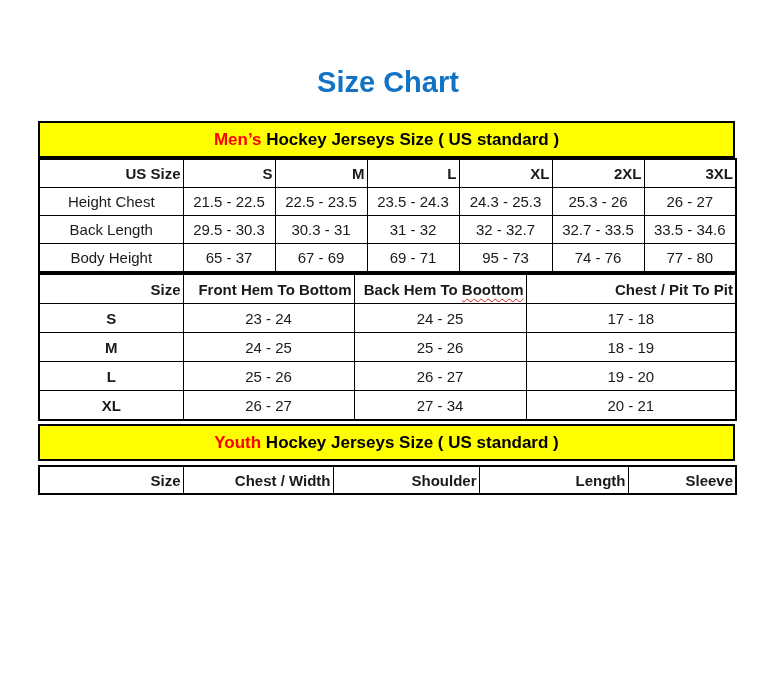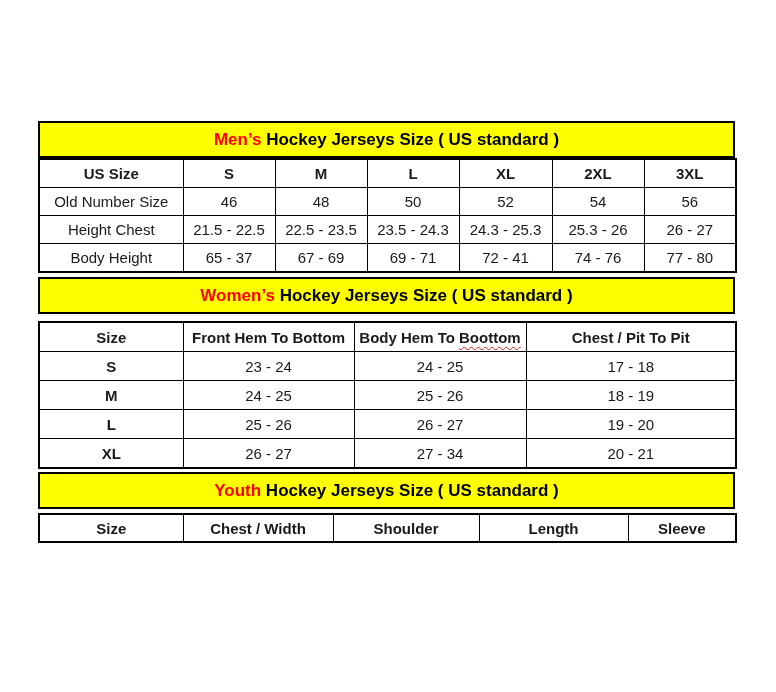--- a/index.html
+++ b/index.html
@@ -55,21 +55,21 @@
   }
   table.grid th, table.grid td {
     border: 1px solid #000000;
     text-align: center;
     vertical-align: middle;
     font-size: 15px;
     padding: 1px 2px;
     overflow: hidden;
     white-space: nowrap;
   }
-  table.grid th { font-weight: bold; }
+  table.grid th { font-weight: bold; text-align: right; }
   table.mens  th, table.mens  td { height: 25px; }
   table.women th, table.women td { height: 26px; }
   table.youth th { height: 24px; }
   table.youth td { height: 28px; }
   td.rowlabel-bold { font-weight: bold; }
   .bar-mens  { margin-bottom: 0px; }
   .bar-women { margin-top: 4px; margin-bottom: 7px; }
   .bar-youth { margin-top: 3px; margin-bottom: 4px; }
   .wavy {
     text-decoration-line: underline;
@@ -77,20 +77,21 @@
     text-decoration-color: #d02020;
     text-decoration-thickness: 1px;
     text-underline-offset: 3px;
   }
 </style>
 </head>
 <body>
 
 <div class="canvas">
 
+  <div class="page-title">Size Chart</div>
 
   <div class="sheet">
 
     <div class="section-bar bar-mens">
       <span class="red-word">Men’s</span><span> Hockey Jerseys Size ( US standard )</span>
     </div>
 
     <table class="grid mens">
       <colgroup>
         <col style="width:144px">
@@ -105,65 +106,62 @@
           <tr>
         <th>US Size</th>
         <th>S</th>
         <th>M</th>
         <th>L</th>
         <th>XL</th>
         <th>2XL</th>
         <th>3XL</th>
       </tr>
       <tr>
-        <td>Old Number Size</td>
-        <td>46</td>
-        <td>48</td>
-        <td>50</td>
-        <td>52</td>
-        <td>54</td>
-        <td>56</td>
-      </tr>
-      <tr>
         <td>Height Chest</td>
         <td>21.5 - 22.5</td>
         <td>22.5 - 23.5</td>
         <td>23.5 - 24.3</td>
         <td>24.3 - 25.3</td>
         <td>25.3 - 26</td>
         <td>26 - 27</td>
       </tr>
       <tr>
+        <td>Back Length</td>
+        <td>29.5 - 30.3</td>
+        <td>30.3 - 31</td>
+        <td>31 - 32</td>
+        <td>32 - 32.7</td>
+        <td>32.7 - 33.5</td>
+        <td>33.5 - 34.6</td>
+      </tr>
+      <tr>
         <td>Body Height</td>
         <td>65 - 37</td>
         <td>67 - 69</td>
         <td>69 - 71</td>
-        <td>72 - 41</td>
+        <td>95 - 73</td>
         <td>74 - 76</td>
         <td>77 - 80</td>
       </tr>
     </tbody>
       </table>
 
-    <div class="section-bar bar-women">
-      <span class="red-word">Women’s</span><span> Hockey Jerseys Size ( US standard )</span>
-    </div>
 
     <table class="grid women">
       <colgroup>
         <col style="width:144px">
           <col style="width:171px">
           <col style="width:172px">
           <col style="width:210px">
       </colgroup>
       <tbody>
           <tr>
         <th>Size</th>
         <th>Front Hem To Bottom</th>
-        <th><span>Body Hem To </span><span class="wavy">Boottom</span></th>
+        <th><span>Back Hem To </span><span class="wavy">Boottom</span></th>
         <th>Chest / Pit To Pit</th>
       </tr>
       <tr>
         <td class="rowlabel-bold">S</td>
         <td>23 - 24</td>
         <td>24 - 25</td>
         <td>17 - 18</td>
       </tr>
       <tr>
         <td class="rowlabel-bold">M</td>

